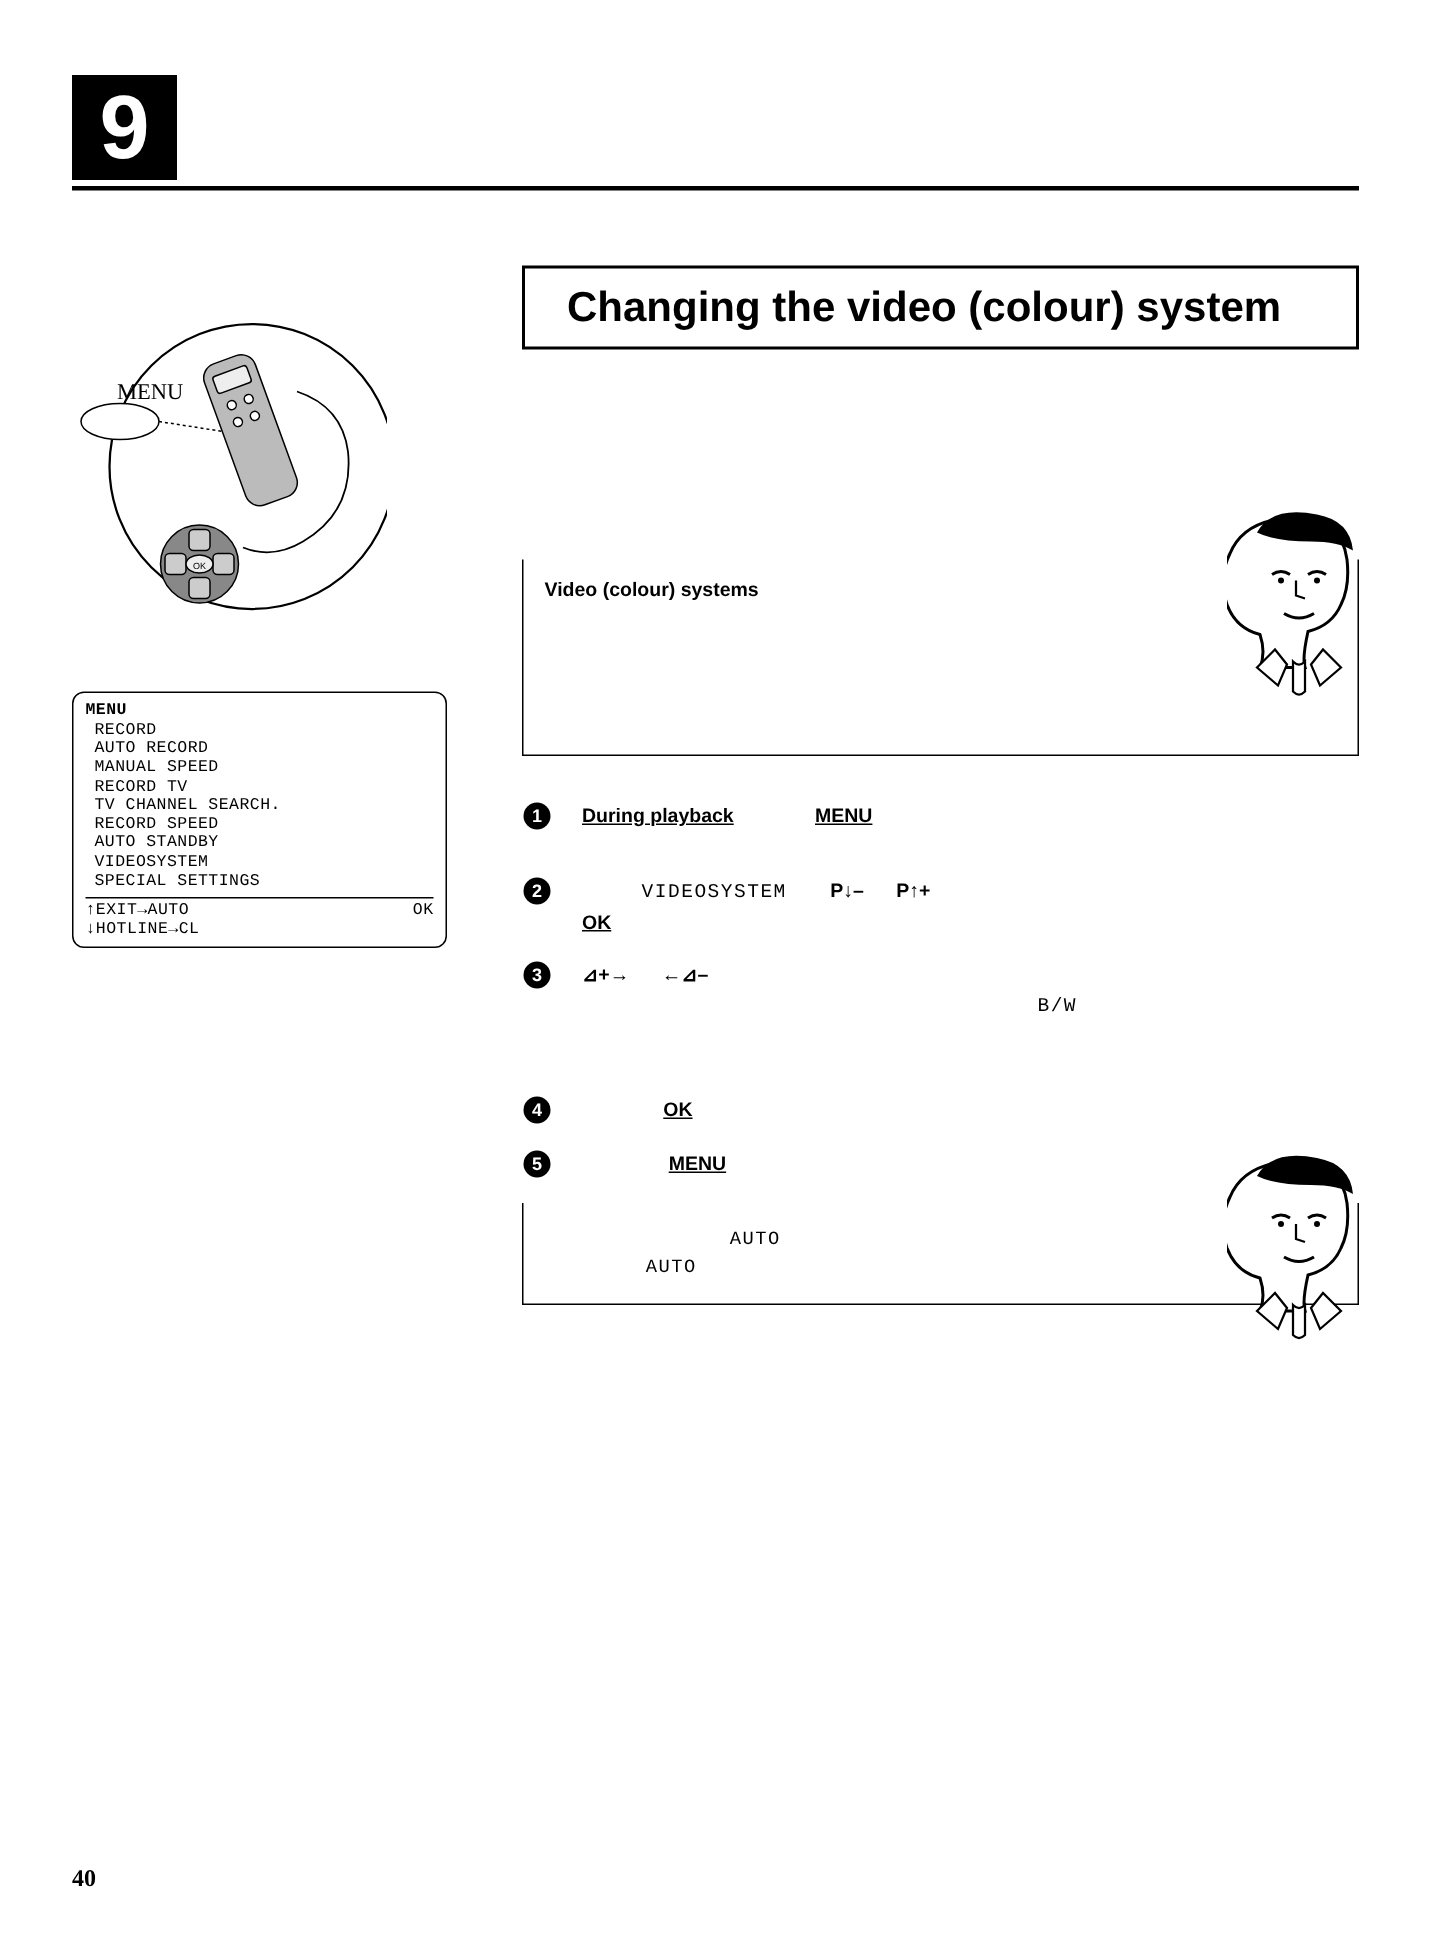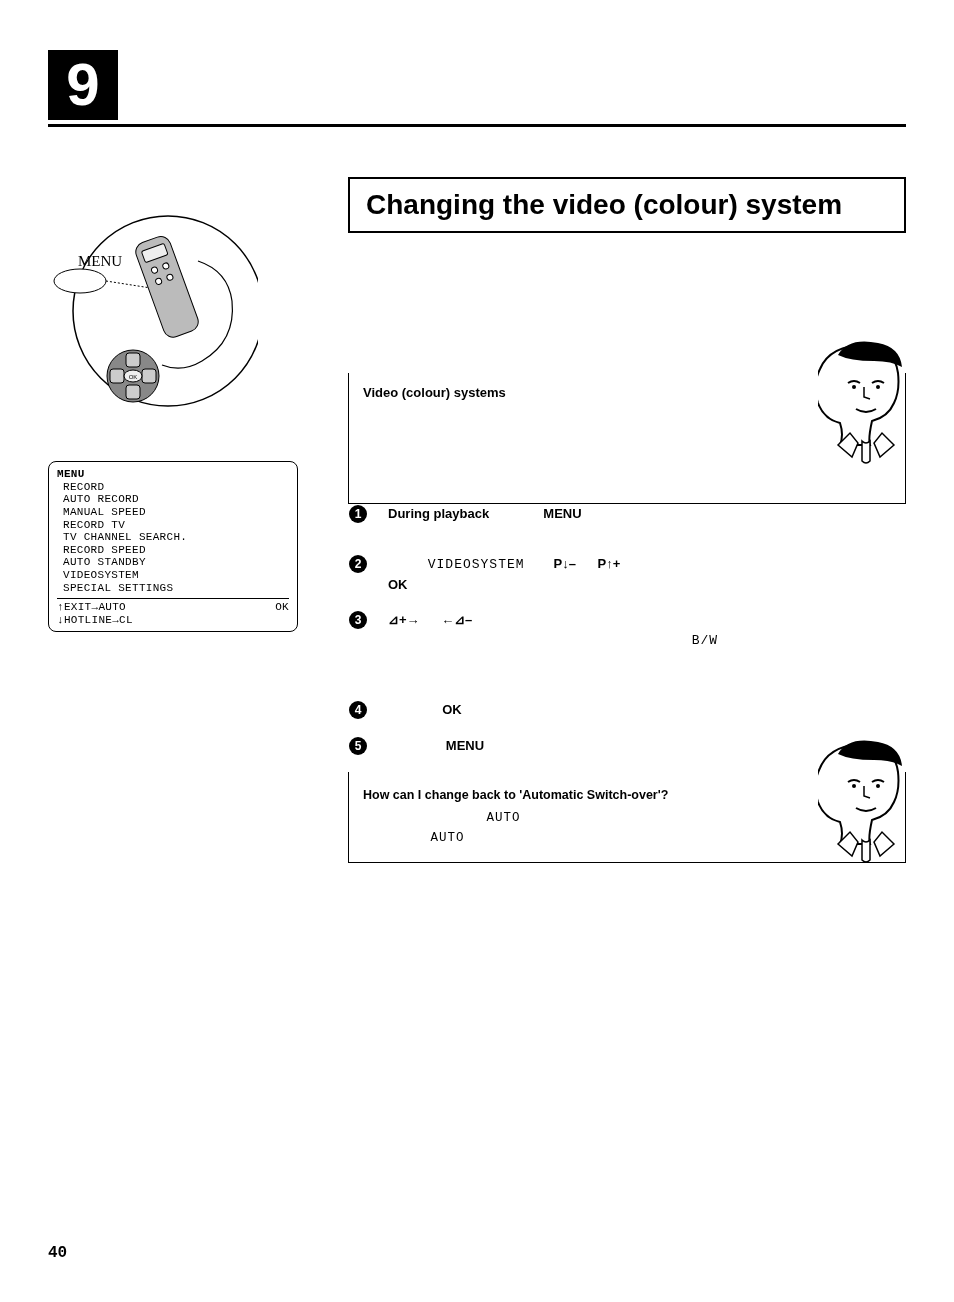--- a/index.html
+++ b/index.html
@@ -86,33 +86,34 @@
     margin: 4px 0 2px 0;
   }
   .osd .osd-foot-row {
     display: flex;
     justify-content: space-between;
   }
 
   
   .section-title-box {
     border: 2px solid #000;
-    padding: 10px 16px;
+    padding: 10px 28px;
     margin-bottom: 140px; 
     font-family: Arial, Helvetica, sans-serif;
   }
   .section-title-box h2 {
     margin: 0;
     font-size: 28px;
     font-weight: 700;
   }
 
   
   .info-box {
     position: relative;
+    margin-bottom: 30px;
   }
   .info-frame {
     border-left: 1px solid #000;
     border-right: 1px solid #000;
     border-bottom: 1px solid #000;
     padding: 12px 120px 58px 14px;
     min-height: 60px;
     font-family: Arial, Helvetica, sans-serif;
   }
   .info-frame .bold-label {
@@ -139,21 +140,21 @@
     line-height: 1.5;
   }
   .step.tight { margin-bottom: 16px; }
   .step-num {
     flex: 0 0 26px;
     height: 20px;
   }
   .step-num svg { display: block; }
   .step-body { flex: 1; padding-left: 14px; }
   .mono { font-family: "Courier New", monospace; letter-spacing: 1px; }
-  .kbd  { font-weight: 700; }
+  .kbd  { font-weight: 700; text-decoration: underline; }
 
   .sym {
     font-family: Arial, Helvetica, sans-serif;
     font-weight: 700;
   }
 
   
   .faq-box {
     position: relative;
     margin-top: 10px;
@@ -167,21 +168,21 @@
     font-size: 12.5px;
     line-height: 1.5;
   }
   .faq-frame .q { font-weight: 700; margin-bottom: 4px; }
 
   
   .pagenum {
     position: absolute;
     left: 48px;
     bottom: 40px;
-    font-family: Liberation Mono, monospace;
+    font-family: Liberation Serif, serif;
     font-weight: 700;
     font-size: 16px;
   }
 </style>
 </head>
 <body>
 
 <div class="page">
 
   <div class="chapter-head">
@@ -348,21 +349,20 @@
           <div class="step-body">
             &nbsp;&nbsp;&nbsp;&nbsp;&nbsp;&nbsp;&nbsp;&nbsp;&nbsp;&nbsp;&nbsp;&nbsp;&nbsp;&nbsp;&nbsp;
             <span class="kbd">MENU</span>
           </div>
         </div>
 
       </div>
 
       <div class="faq-box">
         <div class="faq-frame">
-          <div class="q">How can I change back to 'Automatic Switch-over'?</div>
           <div>
             <span style="display:inline-block; width:120px;"></span>
             <span class="mono">AUTO</span>
           </div>
           <div>
             <span style="display:inline-block; width:64px;"></span>
             <span class="mono">AUTO</span>
           </div>
         </div>
         <svg class="face" viewBox="0 0 96 128">

